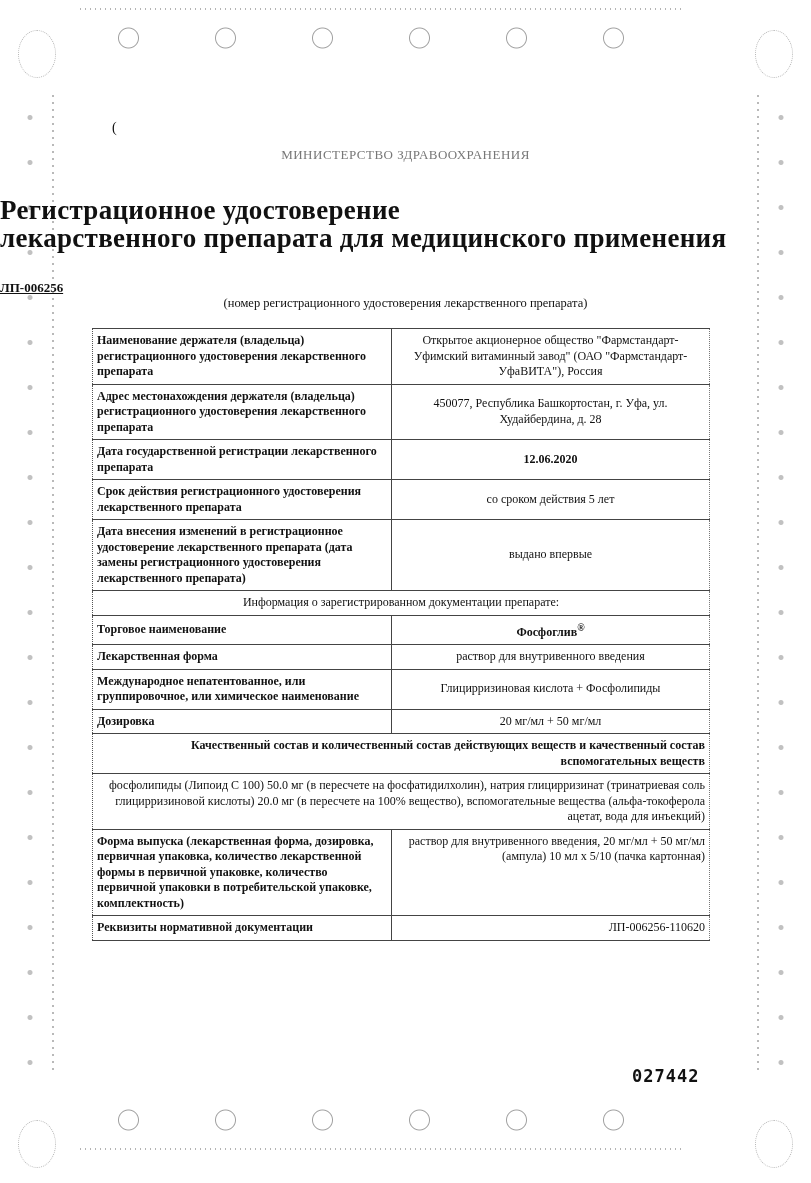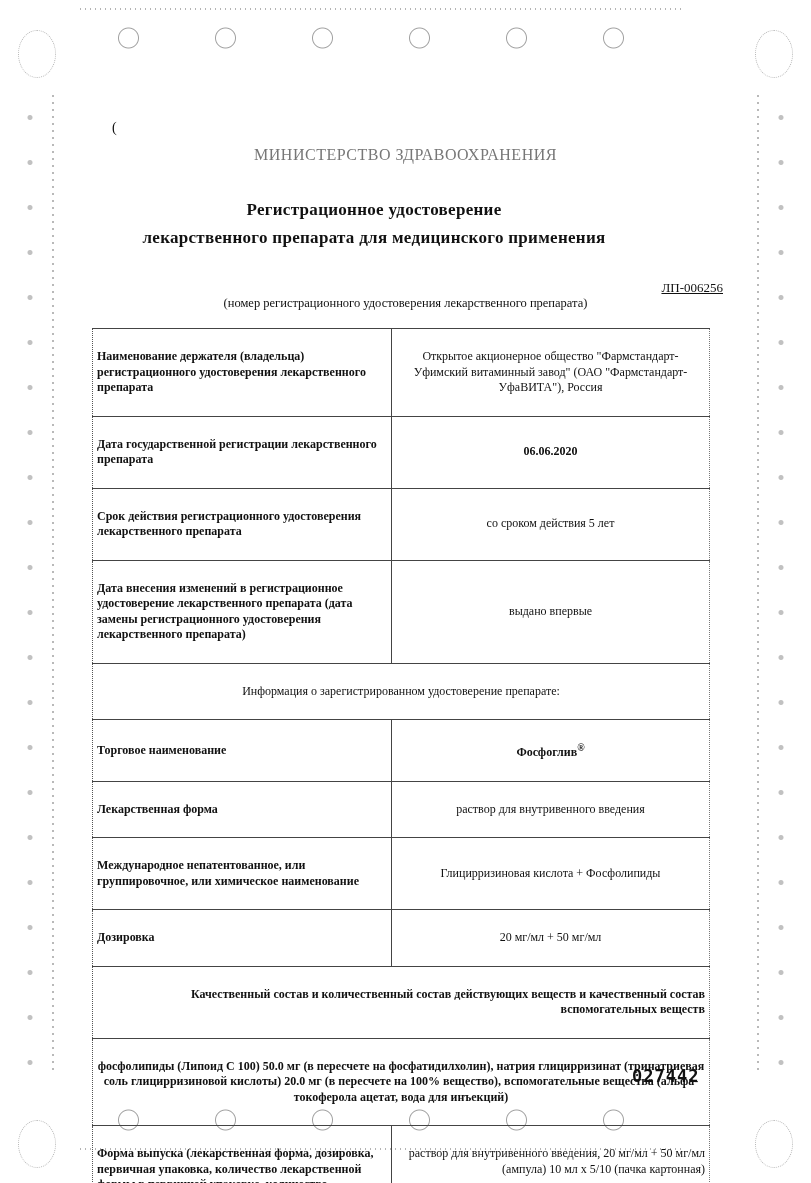--- a/index.html
+++ b/index.html
@@ -24,49 +24,49 @@
         radial-gradient(circle at 50% 50%, #777 2px, transparent 3px) 0 0/48px 45px repeat-y;
       opacity: .45;
     }
     .border-left { left: 6px; }
     .border-right { right: 6px; transform: scaleX(-1); }
     .corner { position: absolute; width: 36px; height: 46px; border: 1px dotted #888; border-radius: 50%; opacity: .6; }
     .mark { position: absolute; left: 112px; top: 120px; font-size: 14px; }
 
     .ministry {
       position: absolute; top: 146px; left: 0; width: 811px; text-align: center;
-      font-size: 16px; letter-spacing: 0.5px; color: #777; line-height: 17px;
+      font-size: 13px; letter-spacing: 0.5px; color: #777; line-height: 17px;
     }
     .title {
-      position: absolute; top: 196px; left: 0; width: 748px; text-align: center;
-      font-size: 17px; font-weight: bold; line-height: 28px; letter-spacing: .3px;
+      position: absolute; top: 196px; left: 0; width: 748px; text-align: left;
+      font-size: 27px; font-weight: bold; line-height: 28px; letter-spacing: .3px;
     }
     .regnum {
-      position: absolute; top: 280px; left: 0; width: 723px; text-align: right;
-      font-size: 13px; font-weight: normal; text-decoration: underline;
+      position: absolute; top: 280px; left: 0; width: 723px; text-align: left;
+      font-size: 13px; font-weight: bold; text-decoration: underline;
     }
     .regnum-caption {
       position: absolute; top: 296px; left: 0; width: 811px; text-align: center;
       font-size: 12.5px;
     }
 
     table.reg {
       position: absolute; left: 92px; top: 328px; width: 618px;
       border-collapse: collapse; font-size: 12px; line-height: 15.5px;
     }
     table.reg td {
       border-top: 1px solid #444; border-bottom: 1px solid #444;
-      padding: 20px 4px; vertical-align: middle;
+      padding: 4px 4px; vertical-align: middle;
     }
     table.reg td.lbl { width: 290px; font-weight: bold; border-left: 1px dotted #555; }
     table.reg td.val { text-align: center; border-left: 1px solid #444; border-right: 1px dotted #777; }
     table.reg td.val.left { text-align: right; vertical-align: top; }
     table.reg td.full { text-align: center; border-left: 1px dotted #555; border-right: 1px dotted #777; }
     table.reg td.full.bold-left { text-align: right; font-weight: bold; margin-top: 24px; }
-    table.reg td.full.plain-left { text-align: center; font-weight: bold; }
+    table.reg td.full.plain-left { text-align: right; font-weight: normal; }
     .sup { font-size: 10px; vertical-align: super; }
     .bold { font-weight: bold; }
 
     .serial {
       position: absolute; left: 632px; top: 1066px;
       font-family: "DejaVu Sans Mono", "Liberation Mono", monospace;
       font-size: 17px; font-weight: bold; letter-spacing: 1px;
     }
   </style>
 </head>
@@ -95,33 +95,37 @@
 <div class="regnum">ЛП-006256</div>
 <div class="regnum-caption">(номер регистрационного удостоверения лекарственного препарата)</div>
 
 <table class="reg">
   <tbody>
       <tr>
     <td class="lbl">Наименование держателя (владельца) регистрационного удостоверения лекарственного препарата</td>
     <td class="val">Открытое акционерное общество "Фармстандарт-Уфимский витаминный завод" (ОАО "Фармстандарт-УфаВИТА"), Россия</td>
   </tr>
   <tr>
+    <td class="lbl">Адрес местонахождения держателя (владельца) регистрационного удостоверения лекарственного препарата</td>
+    <td class="val">450077, Республика Башкортостан, г. Уфа, ул. Худайбердина, д. 28</td>
+  </tr>
+  <tr>
     <td class="lbl">Дата государственной регистрации лекарственного препарата</td>
-    <td class="val bold">06.06.2020</td>
+    <td class="val bold">12.06.2020</td>
   </tr>
   <tr>
     <td class="lbl">Срок действия регистрационного удостоверения лекарственного препарата</td>
     <td class="val">со сроком действия 5 лет</td>
   </tr>
   <tr>
     <td class="lbl">Дата внесения изменений в регистрационное удостоверение лекарственного препарата (дата замены регистрационного удостоверения лекарственного препарата)</td>
     <td class="val">выдано впервые</td>
   </tr>
   <tr>
-    <td class="full" colspan="2">Информация о зарегистрированном удостоверение препарате:</td>
+    <td class="full" colspan="2">Информация о зарегистрированном документации препарате:</td>
   </tr>
   <tr>
     <td class="lbl">Торговое наименование</td>
     <td class="val bold">
       <span>Фосфоглив</span><span class="sup">®</span>
     </td>
   </tr>
   <tr>
     <td class="lbl">Лекарственная форма</td>
     <td class="val">раствор для внутривенного введения</td>

